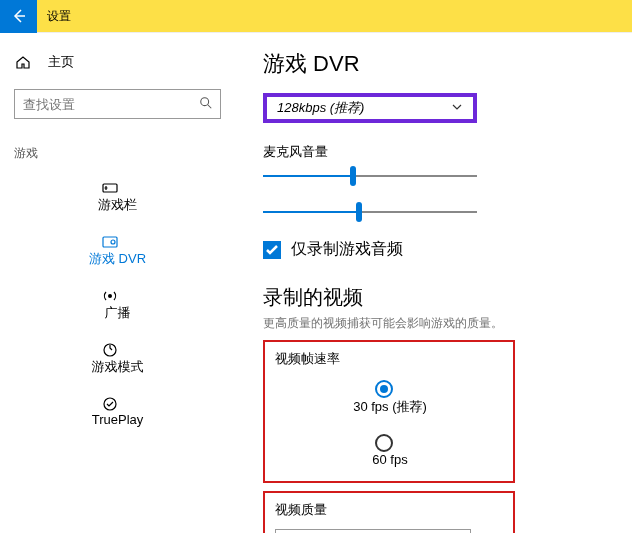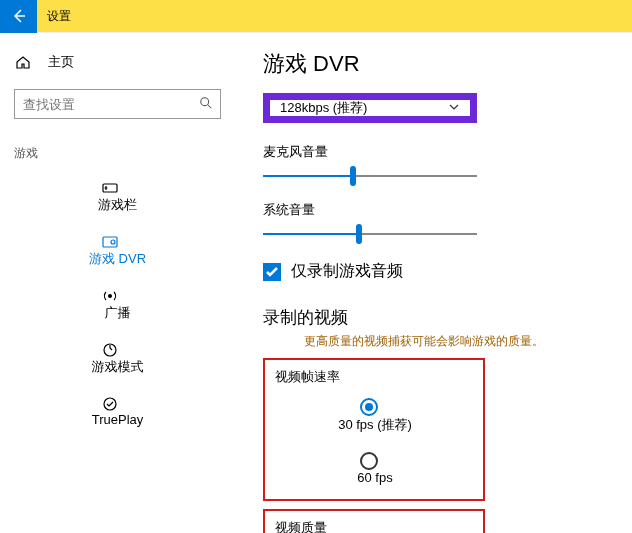--- a/index.html
+++ b/index.html
@@ -22,39 +22,39 @@
 
 .section-label { padding: 26px 14px 8px 14px; font-size: 12px; color: #555; }
 
 .nav-item { display: flex; align-items: center; padding: 10px 14px; cursor: pointer; font-size: 13px; flex-direction: column; }
 .nav-item .icon { width: 18px; margin-right: 16px; display: flex; align-items: center; justify-content: center; }
 .nav-item.active { color: #0078d7; }
 .nav-item.active .icon svg { stroke: #0078d7; fill: none; }
 
 .main { flex: 1; padding: 16px 20px 0 28px; overflow: hidden; }
 .page-title { font-size: 22px; font-weight: 300; margin-bottom: 14px; }
-.dropdown { width: 214px; height: 30px; border: 7px solid #6d28d9; display: flex; align-items: center; padding: 0 10px; font-size: 13px; cursor: pointer; justify-content: space-between; }
+.dropdown { width: 214px; height: 30px; border: 4px solid #6d28d9; display: flex; align-items: center; padding: 0 10px; font-size: 13px; cursor: pointer; justify-content: space-between; font-style: italic; }
 .dropdown .chev svg { width: 12px; height: 12px; }
 
 .slider-block { margin-top: 20px; }
 .slider-label { font-size: 13px; margin-bottom: 4px; }
 .slider { position: relative; width: 214px; height: 22px; }
 .track { position: absolute; top: 50%; left: 0; right: 0; height: 2px; background: #888; transform: translateY(-50%); }
 .fill { position: absolute; top: 50%; left: 0; height: 2px; background: #0078d7; transform: translateY(-50%); }
 .thumb { position: absolute; top: 50%; width: 6px; height: 20px; background: #0078d7; border-radius: 3px; transform: translate(-50%, -50%); cursor: pointer; }
 
 .checkbox-row { display: flex; align-items: center; margin-top: 16px; cursor: pointer; }
 .cb { width: 18px; height: 18px; background: #0078d7; display: flex; align-items: center; justify-content: center; margin-right: 10px; }
 .cb svg { width: 14px; height: 14px; stroke: #fff; stroke-width: 2.5; fill: none; }
 .checkbox-row .label { font-size: 16px; }
 
-.section-head { font-size: 17px; font-weight: 400; margin-top: 24px; margin-bottom: 4px; }
-.section-note { font-size: 12px; color: #a16207; margin-bottom: 8px; margin-left: 41px; }
-
-.red-box { border: 2px solid #d21b1b; padding: 8px 14px 14px 10px; width: 222px; margin-bottom: 8px; }
+.section-head { font-size: 20px; font-weight: 400; margin-top: 24px; margin-bottom: 4px; }
+.section-note { font-size: 12px; color: #737373; margin-bottom: 8px; }
+
+.red-box { border: 2px solid #d21b1b; padding: 8px 14px 14px 10px; width: 252px; margin-bottom: 8px; }
 .red-box .box-title { font-size: 13px; margin-bottom: 10px; }
 .radio-row { display: flex; align-items: center; margin-top: 12px; cursor: pointer; margin-left: 6px; flex-direction: column; }
 .radio { width: 18px; height: 18px; border: 2px solid #333; border-radius: 50%; display: flex; align-items: center; justify-content: center; margin-right: 12px; }
 .radio.selected { border-color: #0078d7; }
 .radio.selected::after { content: ""; width: 8px; height: 8px; background: #0078d7; border-radius: 50%; }
 .radio-row .rlabel { font-size: 13px; }
 .dropdown2 { width: 196px; height: 30px; border: 1px solid #999; display: flex; align-items: center; padding: 0 10px; font-size: 13px; cursor: pointer; justify-content: space-between; }
 
 .icon svg { width: 16px; height: 16px; }
 </style>
@@ -152,21 +152,20 @@
     <div class="slider-block">
       <div class="slider-label">麦克风音量</div>
       <div class="slider">
         <div class="track"></div>
         <div class="fill" id="mic-fill" style="width: 42%;"></div>
         <div class="thumb" id="mic-thumb" style="left: 42%;"></div>
       </div>
     </div>
 
     <div class="slider-block" style="margin-top:14px">
-      <div class="slider-label">系统音量</div>
       <div class="slider">
         <div class="track"></div>
         <div class="fill" id="sys-fill" style="width: 45%;"></div>
         <div class="thumb" id="sys-thumb" style="left: 45%;"></div>
       </div>
     </div>
 
     <div class="checkbox-row">
       <div class="cb">
           <svg viewBox="0 0 14 14">

